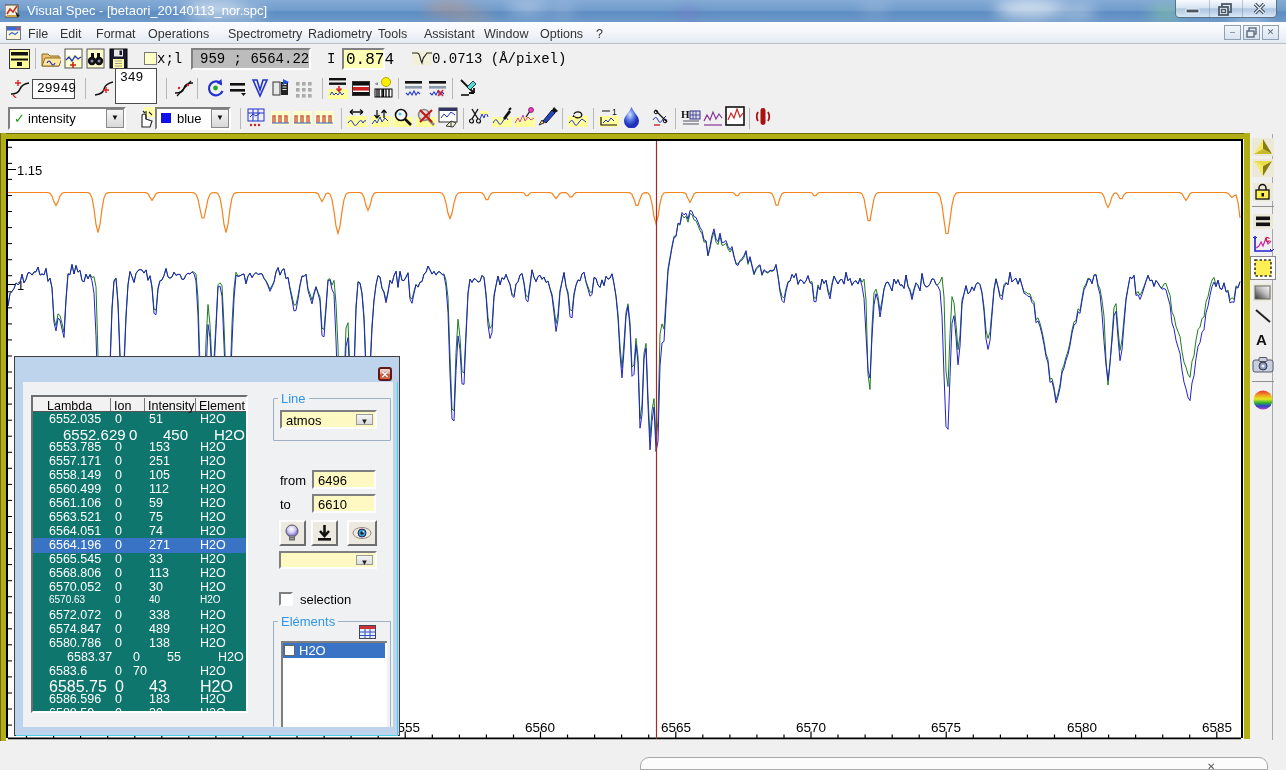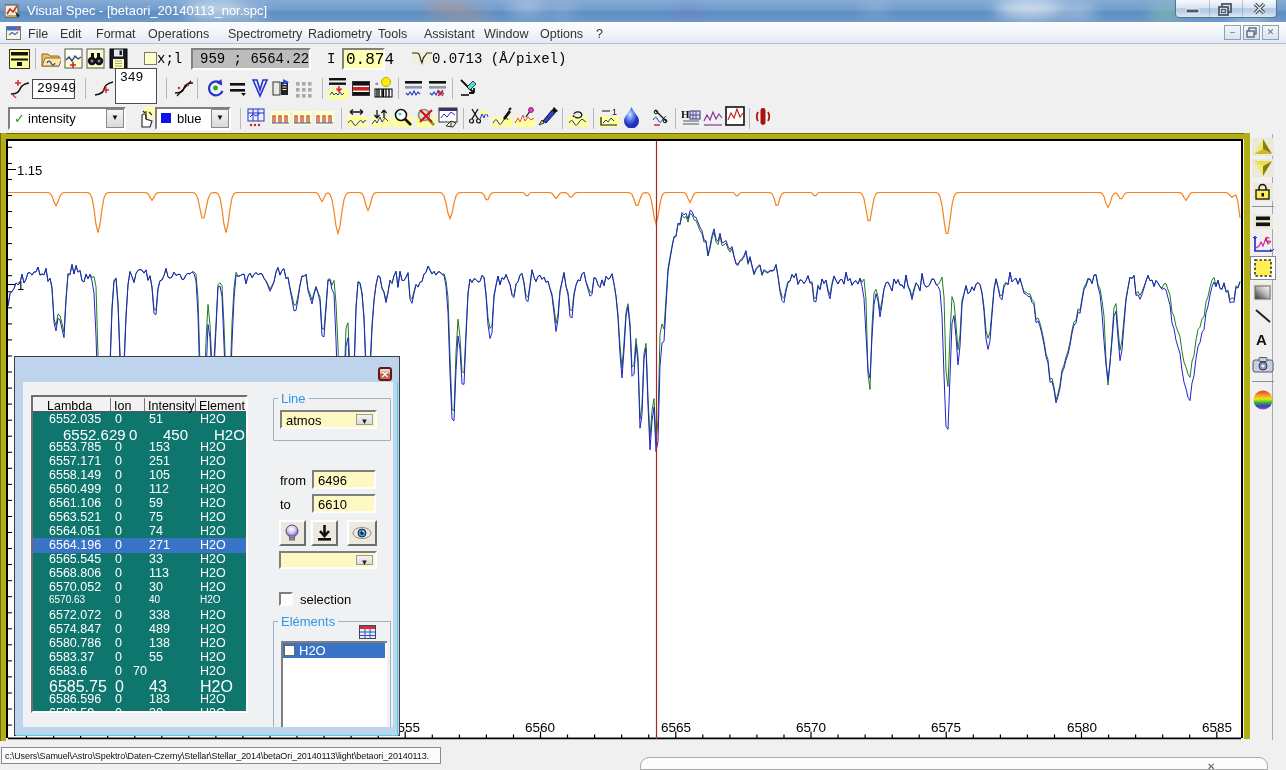--- a/index.html
+++ b/index.html
@@ -498,21 +498,20 @@
     <g clip-path="url(#plot)">
       <polyline points="8,192.5 10,192.5 12,192.5 14,192.5 16,192.5 18,192.5 20,192.5 22,192.5 24,192.5 26,192.5 28,192.5 30,192.5 32,192.5 34,192.5 36,192.5 38,192.5 40,192.5 42,192.5 44,192.5 46,192.5 48,192.6 50,193.2 52,196.1 54,201.9 56,205.5 58,201.9 60,196.1 62,193.2 64,192.6 66,192.5 68,192.5 70,192.5 72,192.5 74,192.5 76,192.5 78,192.5 80,192.5 82,192.5 84,192.5 86,192.5 88,192.7 90,193.6 92,197.9 94,208.9 96,224.5 98,232.5 100,224.5 102,208.9 104,197.9 106,193.6 108,192.7 110,192.5 112,192.5 114,192.5 116,192.5 118,192.5 120,192.5 122,192.5 124,192.5 126,192.5 128,192.5 130,192.5 132,192.5 134,192.5 136,192.5 138,192.5 140,192.5 142,192.5 144,192.5 146,192.6 148,193.6 150,197.4 152,200.5 154,197.4 156,193.6 158,192.6 160,192.5 162,192.5 164,192.5 166,192.5 168,192.5 170,192.5 172,192.5 174,192.5 176,192.5 178,192.5 180,192.5 182,192.5 184,192.5 186,192.5 188,192.5 190,192.5 192,192.5 194,192.8 196,194.3 198,199.2 200,208.9 202,218.0 204,218.0 206,208.9 208,199.2 210,194.3 212,192.8 214,192.5 216,192.7 218,193.6 220,197.9 222,208.9 224,224.5 226,232.5 228,224.5 230,208.9 232,197.9 234,193.6 236,192.7 238,192.5 240,192.5 242,192.5 244,192.5 246,192.5 248,192.5 250,192.5 252,192.5 254,192.5 256,192.5 258,192.5 260,192.5 262,192.5 264,192.5 266,192.5 268,192.5 270,192.5 272,192.5 274,192.5 276,192.5 278,192.5 280,192.5 282,192.5 284,192.5 286,192.5 288,192.5 290,192.5 292,192.5 294,192.5 296,192.5 298,192.5 300,192.5 302,192.5 304,192.5 306,192.5 308,192.5 310,192.5 312,192.5 314,192.5 316,192.6 318,193.7 320,198.0 322,201.5 324,198.0 326,193.8 328,192.9 330,194.3 332,199.6 334,211.3 336,226.2 338,233.5 340,226.2 342,211.3 344,199.6 346,194.3 348,192.8 350,192.5 352,192.5 354,192.5 356,192.5 358,192.5 360,192.6 362,193.5 364,197.5 366,205.6 368,210.5 370,205.6 372,197.5 374,193.5 376,192.6 378,192.5 380,192.5 382,192.5 384,192.5 386,192.5 388,192.5 390,192.5 392,192.5 394,192.5 396,192.5 398,192.5 400,192.5 402,192.5 404,192.5 406,192.5 408,192.5 410,192.5 412,192.5 414,192.5 416,192.5 418,192.5 420,192.5 422,192.5 424,192.5 426,192.5 428,192.5 430,192.5 432,192.5 434,192.5 436,192.5 438,192.5 440,192.6 442,193.2 444,196.0 446,203.2 448,213.3 450,218.5 452,213.3 454,203.2 456,196.0 458,193.2 460,192.6 462,192.5 464,192.5 466,192.5 468,192.5 470,192.5 472,192.5 474,192.5 476,192.5 478,192.5 480,192.5 482,192.9 484,195.1 486,199.6 488,199.6 490,195.1 492,192.9 494,192.5 496,192.5 498,192.5 500,192.5 502,192.5 504,192.5 506,192.5 508,192.5 510,192.5 512,192.5 514,192.5 516,192.5 518,192.5 520,192.5 522,192.5 524,193.0 526,195.7 528,195.7 530,193.0 532,192.5 534,192.5 536,192.5 538,192.5 540,192.5 542,192.5 544,192.5 546,192.5 548,192.5 550,192.6 552,193.3 554,196.1 556,198.5 558,196.1 560,193.3 562,192.6 564,192.5 566,192.7 568,194.1 570,196.9 572,196.9 574,194.1 576,192.7 578,192.5 580,192.5 582,192.5 584,192.5 586,192.5 588,192.5 590,192.5 592,192.5 594,192.5 596,192.5 598,192.5 600,192.5 602,192.5 604,192.5 606,192.5 608,192.5 610,192.5 612,192.5 614,192.5 616,192.5 618,192.5 620,192.5 622,192.5 624,192.5 626,192.5 628,192.5 630,192.8 632,194.4 634,199.3 636,205.4 638,205.4 640,199.3 642,194.4 644,192.8 646,192.6 648,193.0 650,195.6 652,203.7 654,216.5 656,223.5 658,216.5 660,203.7 662,195.6 664,193.0 666,192.6 668,192.5 670,192.5 672,192.5 674,192.5 676,192.5 678,192.5 680,192.5 682,192.5 684,192.6 686,193.9 688,198.6 690,202.5 692,198.6 694,193.9 696,192.6 698,192.5 700,192.5 702,192.5 704,192.5 706,192.5 708,192.5 710,192.5 712,192.5 714,192.5 716,192.5 718,192.5 720,192.5 722,192.5 724,192.5 726,192.5 728,192.5 730,192.5 732,192.5 734,193.0 736,195.7 738,195.7 740,193.0 742,192.5 744,192.5 746,192.5 748,192.5 750,192.5 752,192.5 754,192.5 756,192.5 758,192.5 760,192.5 762,192.5 764,192.5 766,192.5 768,192.5 770,192.6 772,193.6 774,198.0 776,205.1 778,205.1 780,198.0 782,193.6 784,192.6 786,192.5 788,192.5 790,192.5 792,192.5 794,192.5 796,192.5 798,192.5 800,192.5 802,192.5 804,192.5 806,192.5 808,192.5 810,192.5 812,193.0 814,195.7 816,195.7 818,193.0 820,192.5 822,192.5 824,192.5 826,192.5 828,192.5 830,192.5 832,192.5 834,192.5 836,192.5 838,192.5 840,192.5 842,192.5 844,192.5 846,192.5 848,192.5 850,192.5 852,192.5 854,192.5 856,192.5 858,192.5 860,192.7 862,193.8 864,198.6 866,209.4 868,220.6 870,220.6 872,209.4 874,198.6 876,193.8 878,192.7 880,192.5 882,192.5 884,192.5 886,192.5 888,192.5 890,192.5 892,192.5 894,192.5 896,192.5 898,192.5 900,192.5 902,192.5 904,192.5 906,192.5 908,192.5 910,192.5 912,192.5 914,192.5 916,192.5 918,192.5 920,192.5 922,192.5 924,192.5 926,192.5 928,192.5 930,192.5 932,192.5 934,192.5 936,192.6 938,193.3 940,196.4 942,205.2 944,220.2 946,233.5 948,233.5 950,220.2 952,205.2 954,196.4 956,193.3 958,192.6 960,192.5 962,192.5 964,192.5 966,192.5 968,192.5 970,192.5 972,192.5 974,192.5 976,192.5 978,192.5 980,192.5 982,192.5 984,192.5 986,192.5 988,192.5 990,192.5 992,192.5 994,192.5 996,192.5 998,192.5 1000,192.5 1002,192.5 1004,192.5 1006,192.5 1008,192.5 1010,192.5 1012,192.5 1014,192.5 1016,192.5 1018,192.5 1020,192.5 1022,192.5 1024,192.5 1026,192.5 1028,192.5 1030,192.5 1032,192.5 1034,192.5 1036,192.5 1038,192.5 1040,192.5 1042,192.5 1044,192.5 1046,192.5 1048,192.5 1050,192.5 1052,192.5 1054,192.5 1056,192.5 1058,192.5 1060,192.5 1062,192.5 1064,192.5 1066,192.5 1068,192.5 1070,192.5 1072,192.5 1074,192.5 1076,192.5 1078,192.5 1080,192.5 1082,192.5 1084,192.5 1086,192.5 1088,192.5 1090,192.5 1092,192.5 1094,192.5 1096,192.5 1098,192.5 1100,192.6 1102,193.3 1104,196.7 1106,203.4 1108,207.5 1110,203.4 1112,196.7 1114,193.4 1116,192.9 1118,194.8 1120,198.7 1122,198.7 1124,194.8 1126,192.8 1128,192.5 1130,192.5 1132,192.5 1134,192.5 1136,192.5 1138,192.5 1140,192.5 1142,192.5 1144,192.5 1146,192.5 1148,192.5 1150,192.5 1152,192.5 1154,192.5 1156,192.5 1158,192.5 1160,192.5 1162,192.5 1164,192.5 1166,192.5 1168,192.5 1170,192.5 1172,192.5 1174,192.5 1176,192.5 1178,192.5 1180,192.6 1182,193.6 1184,197.4 1186,200.5 1188,197.4 1190,193.6 1192,192.6 1194,192.5 1196,192.5 1198,192.5 1200,192.5 1202,192.5 1204,192.5 1206,192.5 1208,192.5 1210,192.5 1212,192.5 1214,192.5 1216,192.5 1218,192.5 1220,192.5 1222,192.5 1224,192.5 1226,192.6 1228,193.2 1230,195.5 1232,197.5 1234,195.7 1236,195.1 1238,202.3 1240,217.9" fill="none" stroke="#f5831e" stroke-width="1.2"></polyline>
       <polyline points="8,306.0 10,293.6 12,291.4 14,288.6 16,282.9 18,284.8 20,282.9 22,274.3 24,282.9 26,279.4 28,272.8 30,272.7 32,275.1 34,272.0 36,271.8 38,267.0 40,275.1 42,273.9 44,274.9 46,268.5 48,281.3 50,278.1 52,287.1 54,318.8 56,325.7 58,313.8 60,315.7 62,323.2 64,332.1 66,297.9 68,273.5 70,274.6 72,264.5 74,274.0 76,265.5 78,272.2 80,270.3 82,280.6 84,281.9 86,274.1 88,278.8 90,274.2 92,277.4 94,276.7 96,286.8 98,355.7 100,429.7 102,407.2 104,357.2 106,370.9 108,404.1 110,362.4 112,307.0 114,280.6 116,277.9 118,301.7 120,352.1 122,393.6 124,360.8 126,314.6 128,284.3 130,271.5 132,276.7 134,282.4 136,273.5 138,270.5 140,269.5 142,270.1 144,273.1 146,269.9 148,280.3 150,275.6 152,286.4 154,309.1 156,310.2 158,287.8 160,280.6 162,280.0 164,275.5 166,268.5 168,276.9 170,278.2 172,276.9 174,272.2 176,275.4 178,274.4 180,274.4 182,279.4 184,279.2 186,274.8 188,273.2 190,274.0 192,271.7 194,272.1 196,274.1 198,298.3 200,365.3 202,426.5 204,408.0 206,340.4 208,304.5 210,324.9 212,365.4 214,358.7 216,323.2 218,284.8 220,282.8 222,285.5 224,325.2 226,379.1 228,416.4 230,382.3 232,323.5 234,288.0 236,272.2 238,276.0 240,275.7 242,274.5 244,274.1 246,283.7 248,276.1 250,273.2 252,277.6 254,274.5 256,272.5 258,274.6 260,273.7 262,273.8 264,278.2 266,280.7 268,284.4 270,289.3 272,285.4 274,281.5 276,272.0 278,267.5 280,275.1 282,270.3 284,268.7 286,278.6 288,277.1 290,287.8 292,296.0 294,305.2 296,304.6 298,295.8 300,284.4 302,275.8 304,276.3 306,274.0 308,288.8 310,293.7 312,300.2 314,292.7 316,286.5 318,292.3 320,297.2 322,328.2 324,329.4 326,305.4 328,279.4 330,278.8 332,285.2 334,280.4 336,303.3 338,346.6 340,423.8 342,447.0 344,383.6 346,328.0 348,322.8 350,369.5 352,398.3 354,368.0 356,305.9 358,281.5 360,282.8 362,292.7 364,315.8 366,365.9 368,383.6 370,366.3 372,324.9 374,299.5 376,284.8 378,275.7 380,277.1 382,288.1 384,291.4 386,300.7 388,291.5 390,280.0 392,283.4 394,275.7 396,271.3 398,287.3 400,271.4 402,280.3 404,280.6 406,277.1 408,272.5 410,296.7 412,299.3 414,291.1 416,284.3 418,287.1 420,282.3 422,281.5 424,274.0 426,272.4 428,266.0 430,269.9 432,274.1 434,271.4 436,275.1 438,271.9 440,271.9 442,274.4 444,273.9 446,280.4 448,297.5 450,355.8 452,409.0 454,410.9 456,352.5 458,319.2 460,337.5 462,371.5 464,373.0 466,331.5 468,292.4 470,279.0 472,282.5 474,278.7 476,279.5 478,282.1 480,281.4 482,275.4 484,277.1 486,292.9 488,317.6 490,328.5 492,325.2 494,294.7 496,285.2 498,276.0 500,284.9 502,277.7 504,279.4 506,274.4 508,279.7 510,284.1 512,293.8 514,295.7 516,283.8 518,281.7 520,275.0 522,273.4 524,282.2 526,295.4 528,297.3 530,284.8 532,269.7 534,277.3 536,281.6 538,276.6 540,275.3 542,279.3 544,277.1 546,282.4 548,281.0 550,288.5 552,294.0 554,307.4 556,323.5 558,313.9 560,290.1 562,281.7 564,272.5 566,286.1 568,292.1 570,309.6 572,310.8 574,293.2 576,285.0 578,279.9 580,280.9 582,273.9 584,272.2 586,281.6 588,286.7 590,292.2 592,292.1 594,277.3 596,278.5 598,285.0 600,287.4 602,279.9 604,285.6 606,276.3 608,279.2 610,278.1 612,273.8 614,283.6 616,295.5 618,314.2 620,346.0 622,367.9 624,342.4 626,312.2 628,303.7 630,322.6 632,367.1 634,364.8 636,338.4 638,356.4 640,418.8 642,405.1 644,353.3 646,343.4 648,396.6 650,437.4 652,410.8 654,398.6 656,440.4 658,421.0 660,334.0 662,323.9 664,329.1 666,298.3 668,268.5 670,257.3 672,246.1 674,236.4 676,236.0 678,223.5 680,225.2 682,214.7 684,217.9 686,216.3 688,222.2 690,213.6 692,214.5 694,219.9 696,220.7 698,225.4 700,230.5 702,233.9 704,242.2 706,241.4 708,256.0 710,248.5 712,238.5 714,231.9 716,242.1 718,244.6 720,236.0 722,245.5 724,244.9 726,243.2 728,249.0 730,252.1 732,248.7 734,256.9 736,263.0 738,264.0 740,261.1 742,260.4 744,257.2 746,252.3 748,264.4 750,258.1 752,266.7 754,274.9 756,269.9 758,267.3 760,265.9 762,275.5 764,270.6 766,272.2 768,273.2 770,270.9 772,271.3 774,270.4 776,264.7 778,275.9 780,289.2 782,296.2 784,298.3 786,288.7 788,281.7 790,281.1 792,274.6 794,277.7 796,273.7 798,284.4 800,279.9 802,280.6 804,283.6 806,280.8 808,275.7 810,282.4 812,281.6 814,297.9 816,298.1 818,284.9 820,289.3 822,279.0 824,283.5 826,280.0 828,289.6 830,294.9 832,283.1 834,275.9 836,280.2 838,284.0 840,279.9 842,279.5 844,284.1 846,272.3 848,280.8 850,278.5 852,285.3 854,281.8 856,280.7 858,284.0 860,278.0 862,282.2 864,279.1 866,300.0 868,374.4 870,389.5 872,326.8 874,292.9 876,289.2 878,296.6 880,311.0 882,300.4 884,288.7 886,282.7 888,282.1 890,286.2 892,290.9 894,279.0 896,283.6 898,279.6 900,285.1 902,284.9 904,288.4 906,275.0 908,286.0 910,289.4 912,296.7 914,288.8 916,282.7 918,285.5 920,290.8 922,273.5 924,283.8 926,286.9 928,286.5 930,283.9 932,278.9 934,279.3 936,284.4 938,284.7 940,281.7 942,277.1 944,297.0 946,371.4 948,386.6 950,334.5 952,296.6 954,302.8 956,324.4 958,349.7 960,335.2 962,300.0 964,293.4 966,285.6 968,293.8 970,292.1 972,286.9 974,290.5 976,284.2 978,282.6 980,284.4 982,292.1 984,306.8 986,330.2 988,338.4 990,331.8 992,310.5 994,288.7 996,278.6 998,286.6 1000,295.0 1002,295.8 1004,284.6 1006,282.4 1008,284.7 1010,272.3 1012,282.0 1014,279.7 1016,278.3 1018,284.2 1020,278.4 1022,285.6 1024,291.7 1026,292.2 1028,294.0 1030,293.8 1032,299.6 1034,301.8 1036,319.6 1038,317.8 1040,323.3 1042,331.2 1044,341.3 1046,353.6 1048,359.7 1050,379.1 1052,378.4 1054,386.9 1056,399.9 1058,393.5 1060,384.8 1062,369.9 1064,364.9 1066,356.9 1068,351.1 1070,342.2 1072,330.2 1074,321.8 1076,320.4 1078,308.8 1080,310.6 1082,298.2 1084,287.3 1086,283.9 1088,278.1 1090,279.0 1092,283.7 1094,275.1 1096,274.3 1098,284.6 1100,288.9 1102,300.3 1104,316.1 1106,360.0 1108,385.1 1110,363.7 1112,335.8 1114,307.7 1116,303.6 1118,329.0 1120,350.5 1122,339.9 1124,318.5 1126,298.1 1128,287.5 1130,277.0 1132,278.5 1134,275.1 1136,293.8 1138,291.5 1140,295.4 1142,291.3 1144,286.4 1146,280.8 1148,275.3 1150,280.8 1152,280.0 1154,286.4 1156,280.5 1158,283.0 1160,286.6 1162,288.0 1164,283.8 1166,283.5 1168,289.8 1170,295.3 1172,312.1 1174,316.4 1176,326.4 1178,331.7 1180,336.6 1182,351.6 1184,362.2 1186,367.2 1188,374.2 1190,377.4 1192,361.4 1194,355.5 1196,340.0 1198,329.4 1200,327.1 1202,318.5 1204,317.0 1206,301.8 1208,296.6 1210,287.2 1212,280.2 1214,277.4 1216,285.6 1218,280.2 1220,288.5 1222,289.3 1224,282.8 1226,291.5 1228,290.0 1230,299.7 1232,297.8 1234,299.2 1236,285.8 1238,287.4 1240,281.6" fill="none" stroke="#1e7d1e" stroke-width="1"></polyline>
       <polyline points="8,306.0 10,293.6 12,291.4 14,288.6 16,282.9 18,284.8 20,282.9 22,274.3 24,282.9 26,279.4 28,272.8 30,272.7 32,275.1 34,272.0 36,271.8 38,267.0 40,275.1 42,273.9 44,274.9 46,268.5 48,281.4 50,278.4 52,288.5 54,322.4 56,330.9 58,318.3 60,320.0 62,329.0 64,337.6 66,300.8 68,274.3 70,274.7 72,264.5 74,274.0 76,265.5 78,272.2 80,270.3 82,280.6 84,281.9 86,274.1 88,278.8 90,274.7 92,280.9 94,293.3 96,335.7 98,400.8 100,444.5 102,425.0 104,380.9 106,390.0 108,417.5 110,370.3 112,309.9 114,281.2 116,278.7 118,305.0 120,360.8 122,405.6 124,369.5 126,318.0 128,285.0 130,271.6 132,276.7 134,282.4 136,273.5 138,270.5 140,269.5 142,270.1 144,273.1 146,269.9 148,280.3 150,275.9 152,288.0 154,313.5 156,314.6 158,289.4 160,280.8 162,280.0 164,275.5 166,268.5 168,276.9 170,278.2 172,276.9 174,272.2 176,275.4 178,274.4 180,274.4 182,279.4 184,279.2 186,274.8 188,273.2 190,274.0 192,271.9 194,273.6 196,281.0 198,315.2 200,384.9 202,437.4 204,432.4 206,375.0 208,324.5 210,337.7 212,378.0 214,370.0 216,329.1 218,286.9 220,286.1 222,296.3 224,344.9 226,396.7 228,428.4 230,399.9 232,343.1 234,298.8 236,275.3 238,276.5 240,275.8 242,274.5 244,274.1 246,283.7 248,276.1 250,273.2 252,277.6 254,274.5 256,272.5 258,274.6 260,273.7 262,273.9 264,278.4 266,281.5 268,286.0 270,291.3 272,287.0 274,282.3 276,272.2 278,267.6 280,275.1 282,270.3 284,268.7 286,278.7 288,277.5 290,289.3 292,299.6 294,310.9 296,310.3 298,299.4 300,285.8 302,276.2 304,276.5 306,274.5 308,290.7 310,297.4 312,303.9 314,294.7 316,287.2 318,293.5 320,301.1 322,335.6 324,336.8 326,309.3 328,280.6 330,280.0 332,289.5 334,293.8 336,340.1 338,399.8 340,439.8 342,445.5 344,394.9 346,346.3 348,337.7 350,382.5 352,411.3 354,376.9 356,309.2 358,282.2 360,283.2 362,294.0 364,319.9 366,373.9 368,393.6 370,374.3 372,329.0 374,300.9 376,285.1 378,275.7 380,277.2 382,288.6 384,292.9 386,302.7 388,293.0 390,280.6 392,283.5 394,275.7 396,271.3 398,287.3 400,271.4 402,280.3 404,280.6 406,277.1 408,273.1 410,299.1 412,303.3 414,293.5 416,284.8 418,287.1 420,282.3 422,281.5 424,274.0 426,272.4 428,266.0 430,269.9 432,274.1 434,271.4 436,275.1 438,271.9 440,271.9 442,274.5 444,275.2 446,286.5 448,312.5 450,373.8 452,419.0 454,420.9 456,370.7 458,335.9 460,349.4 462,383.9 464,384.3 466,337.4 468,294.0 470,279.2 472,282.5 474,278.7 476,279.5 478,282.1 480,281.4 482,275.5 484,277.7 486,295.7 488,324.9 490,338.5 492,332.5 494,297.4 496,285.7 498,276.1 500,284.9 502,277.7 504,279.4 506,274.4 508,279.8 510,284.7 512,295.6 514,297.5 516,284.4 518,281.8 520,275.1 522,273.6 524,283.9 526,299.8 528,301.7 530,286.4 532,269.9 534,277.3 536,281.6 538,276.6 540,275.3 542,279.3 544,277.1 546,282.4 548,281.1 550,288.9 552,296.3 554,313.2 556,331.5 558,319.7 560,292.4 562,282.1 564,272.6 566,286.5 568,294.7 570,316.7 572,317.9 574,295.8 576,285.3 578,279.9 580,280.9 582,273.9 584,272.2 586,282.2 588,289.1 590,296.2 592,294.5 594,277.8 596,278.5 598,285.0 600,287.4 602,279.9 604,285.6 606,276.3 608,279.2 610,278.1 612,273.8 614,283.9 616,296.8 618,318.3 620,354.0 622,377.9 624,350.4 626,316.6 628,306.5 630,327.7 632,376.3 634,374.3 636,344.6 638,362.6 640,428.2 642,414.5 644,358.8 646,348.1 648,405.6 650,449.8 652,421.1 654,407.2 656,451.5 658,441.3 660,366.1 662,342.8 664,341.4 666,306.0 668,271.6 670,259.2 672,247.7 674,237.6 676,236.6 678,223.3 680,224.0 682,212.5 684,214.9 686,213.2 688,219.1 690,210.4 692,211.3 694,216.7 696,217.4 698,222.1 700,227.3 702,230.7 704,239.8 706,240.8 708,255.4 710,246.2 712,235.5 714,228.8 716,239.1 718,241.6 720,233.1 722,242.7 724,242.2 726,240.5 728,246.4 730,249.7 732,246.5 734,255.9 736,264.3 738,265.4 740,260.4 742,258.7 744,255.4 746,250.6 748,262.8 750,256.6 752,265.2 754,273.6 756,268.7 758,266.1 760,264.8 762,274.5 764,269.7 766,271.4 768,272.4 770,270.2 772,270.6 774,269.8 776,264.5 778,276.7 780,291.8 782,300.5 784,302.7 786,291.4 788,282.7 790,281.2 792,274.4 794,277.5 796,273.5 798,284.3 800,279.8 802,280.5 804,283.5 806,280.7 808,275.7 810,282.9 812,283.5 814,301.5 816,301.8 818,286.8 820,289.8 822,279.0 824,283.5 826,280.5 828,292.0 830,298.9 832,285.5 834,276.4 836,280.2 838,284.0 840,279.9 842,279.4 844,284.1 846,272.3 848,280.8 850,278.5 852,285.3 854,281.8 856,280.7 858,284.1 860,278.6 862,286.2 864,298.2 866,334.7 868,370.2 870,378.1 872,337.4 874,304.8 876,293.7 878,300.8 880,317.0 882,304.1 884,289.5 886,282.8 888,282.1 890,286.2 892,290.9 894,279.0 896,283.6 898,279.6 900,285.1 902,284.9 904,288.4 906,275.0 908,286.4 910,291.2 912,299.7 914,290.7 916,283.1 918,285.5 920,290.8 922,273.5 924,283.8 926,286.9 928,286.5 930,283.9 932,278.9 934,279.3 936,284.6 938,286.3 940,290.9 942,315.9 944,375.0 946,426.5 948,429.3 950,376.6 952,323.2 954,315.6 956,336.9 958,364.8 960,346.1 962,304.2 964,294.2 966,285.7 968,293.8 970,292.1 972,286.9 974,290.5 976,284.2 978,282.6 980,284.7 982,293.6 984,311.3 986,339.0 988,349.4 990,340.7 992,315.0 994,290.2 996,279.0 998,287.2 1000,297.4 1002,299.8 1004,287.1 1006,283.0 1008,284.7 1010,272.3 1012,282.0 1014,279.7 1016,278.3 1018,284.2 1020,278.4 1022,285.6 1024,293.3 1026,294.3 1028,296.4 1030,296.5 1032,302.4 1034,304.7 1036,322.7 1038,320.9 1040,326.4 1042,334.4 1044,344.5 1046,356.7 1048,362.9 1050,382.3 1052,381.4 1054,389.9 1056,402.9 1058,396.6 1060,387.9 1062,373.0 1064,368.0 1066,360.1 1068,354.3 1070,345.4 1072,333.3 1074,324.9 1076,323.4 1078,311.7 1080,313.4 1082,300.8 1084,289.7 1086,286.0 1088,279.8 1090,279.0 1092,283.7 1094,275.3 1096,275.0 1098,286.9 1100,294.3 1102,313.7 1104,341.3 1106,364.9 1108,380.3 1110,362.4 1112,341.1 1114,315.8 1116,311.3 1118,337.4 1120,360.7 1122,349.6 1124,324.6 1126,300.6 1128,288.1 1130,277.2 1132,278.6 1134,275.7 1136,295.5 1138,294.7 1140,299.4 1142,294.5 1144,288.0 1146,281.4 1148,275.4 1150,280.8 1152,280.0 1154,286.4 1156,280.5 1158,283.0 1160,286.6 1162,289.3 1164,288.4 1166,289.9 1168,297.8 1170,304.9 1172,323.0 1174,328.8 1176,340.3 1178,347.1 1180,353.5 1182,370.1 1184,382.2 1186,388.8 1188,397.4 1190,400.6 1192,383.0 1194,375.6 1196,358.5 1198,346.4 1200,342.6 1202,332.4 1204,329.5 1206,312.8 1208,306.1 1210,295.2 1212,286.6 1214,282.0 1216,286.9 1218,280.2 1220,288.5 1222,289.3 1224,282.9 1226,292.0 1228,291.7 1230,302.9 1232,301.8 1234,302.4 1236,287.5 1238,288.0 1240,281.7" fill="none" stroke="#2121cf" stroke-width="1"></polyline>
       <path d="M656.5 141 V739" stroke="#a62929" stroke-width="1.2"></path>
     </g>
   </svg>
 <div id="status" class="abs">
 <div class="abs" style="left:640px;top:16px;width:628px;height:13px;background:#fcfcfc;border:1px solid #a9a9a9;border-radius:9px 9px 0 0"></div>
 <span class="abs" style="left:1207px;top:20px;font-size:10px;color:#555">✕</span>
-<div id="spath">c:\Users\Samuel\Astro\Spektro\Daten-Czerny\Stellar\Stellar_2014\betaOri_20140113\light\betaori_20140113.</div>
 </div>
 <div id="dlg" class="abs">
     <div id="dclose">✕</div>
     <div class="abs" style="left:382px;top:25px;width:1px;height:354px;background:#49cfe8"></div>
     <div class="abs" style="left:1px;top:378px;width:382px;height:1px;background:#49cfe8"></div>
     <div id="dclient">
       <div class="abs" style="left:8px;top:13px;width:217px;height:318px;background:#0f766e;border-top:2px solid #6e6e6e;border-left:2px solid #6e6e6e;border-bottom:2px solid #fff;border-right:2px solid #fff;overflow:hidden">
         <div class="abs" style="left:0;top:0;width:218px;height:15px;background:#f2f2f2;border-bottom:1px solid #555"></div>
         <span class="abs" style="left:14px;top:2px;font-size:12.5px;color:#000">Lambda</span>
         <span class="abs" style="left:81px;top:2px;font-size:12.5px;color:#000">Ion</span>
@@ -617,21 +616,21 @@
           <span class="abs" style="left:82px">0</span>
           <span class="abs" style="left:116px">489</span>
           <span class="abs" style="left:167px">H2O</span>
         </div>
         <div class="abs" style="left:0;top:239.0px;width:218px;height:15px;color:#fff;font-size:12.5px">
           <span class="abs" style="left:16px">6580.786</span>
           <span class="abs" style="left:82px">0</span>
           <span class="abs" style="left:116px">138</span>
           <span class="abs" style="left:167px">H2O</span>
         </div>
-        <div class="abs" style="left:0;top:253.0px;width:218px;height:15px;color:#fff;font-size:12.5px">
+        <div class="abs" style="left:18px;top:253.0px;width:218px;height:15px;color:#fff;font-size:12.5px">
           <span class="abs" style="left:16px">6583.37</span>
           <span class="abs" style="left:82px">0</span>
           <span class="abs" style="left:116px">55</span>
           <span class="abs" style="left:167px">H2O</span>
         </div>
         <div class="abs" style="left:0;top:267.0px;width:218px;height:15px;color:#fff;font-size:12.5px">
           <span class="abs" style="left:16px">6583.6</span>
           <span class="abs" style="left:82px">0</span>
           <span class="abs" style="left:100px">70</span>
           <span class="abs" style="left:167px">H2O</span>

